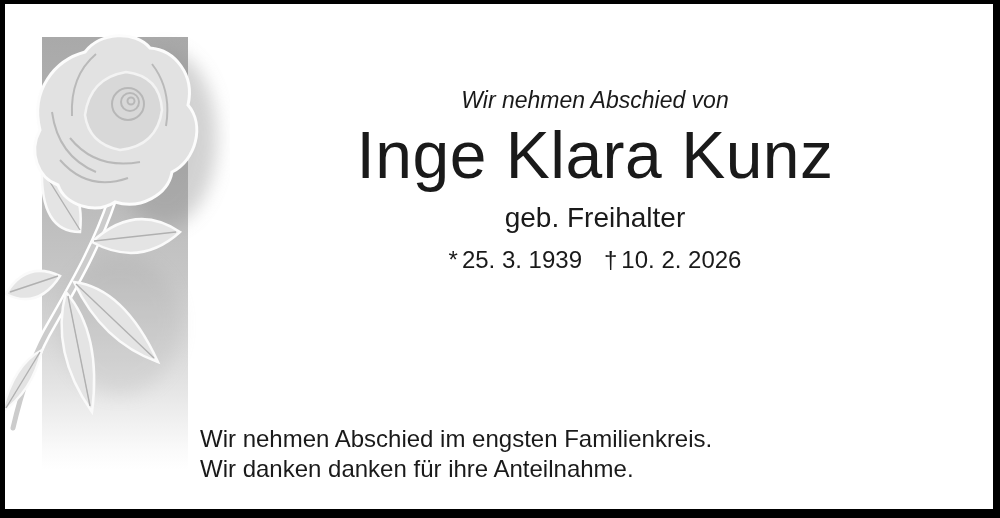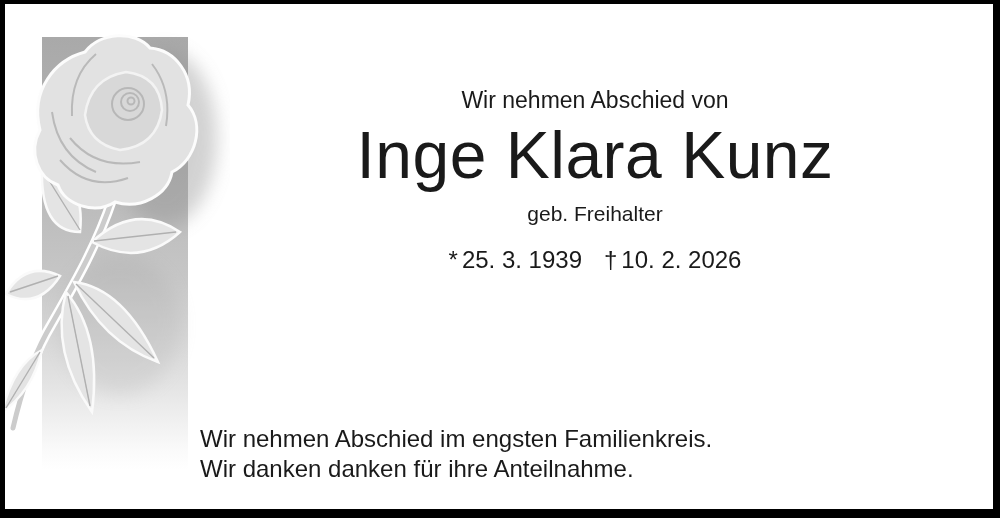--- a/index.html
+++ b/index.html
@@ -29,26 +29,26 @@
   .rose-art{position:absolute;left:0;top:20px;width:230px;height:430px;z-index:2;}
 
   .dateline{
     position:absolute;top:38px;right:43px;
     font-size:23px;line-height:27px;white-space:nowrap;z-index:5;
   }
   .col{
     position:absolute;left:190px;top:0;width:810px;height:518px;
     text-align:center;z-index:5;
   }
-  .intro{position:absolute;top:87px;left:0;width:100%;font-size:23px;}
+  .intro{position:absolute;top:87px;left:0;width:100%;font-size:23px;font-style:italic;}
   .name{
     position:absolute;top:117px;left:0;width:100%;
     font-size:66px;font-weight:400;letter-spacing:0.5px;white-space:nowrap;
   }
-  .maiden{position:absolute;top:202px;left:0;width:100%;font-size:21px;}
+  .maiden{position:absolute;top:202px;left:0;width:100%;font-size:28px;}
   .dates{position:absolute;top:246px;left:0;width:100%;font-size:24px;white-space:nowrap;}
   .dates .sym{display:inline-block;padding:0 4px 0 0;}
   .dates .death-group{margin-left:22px;}
   .mourners{
     position:absolute;left:547px;top:288px;
     font-size:23.5px;line-height:31px;text-align:left;z-index:5;white-space:nowrap;
   }
   .closing{
     position:absolute;left:200px;top:424px;width:810px;
     font-size:24px;line-height:30px;text-align:left;z-index:5;

